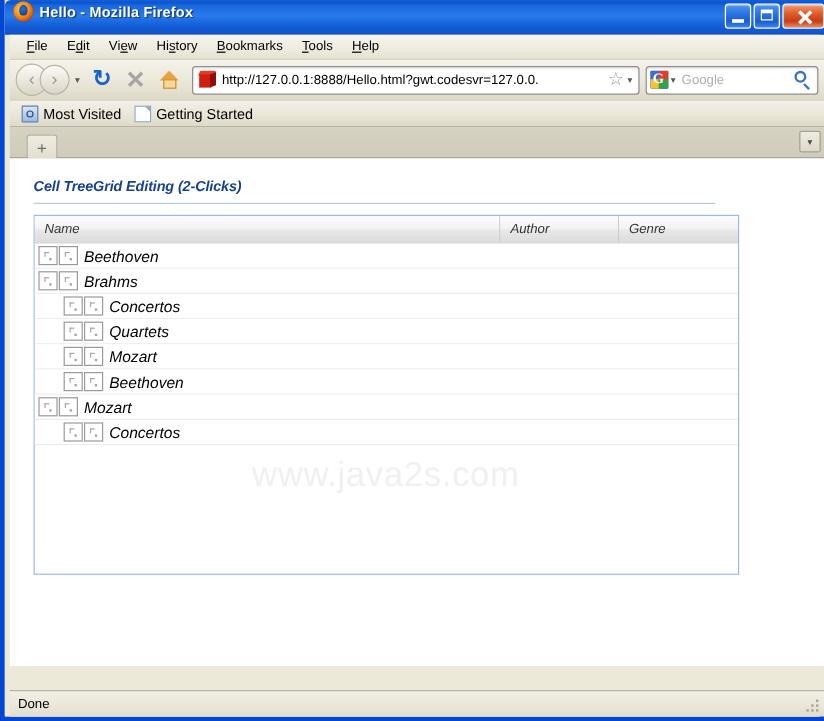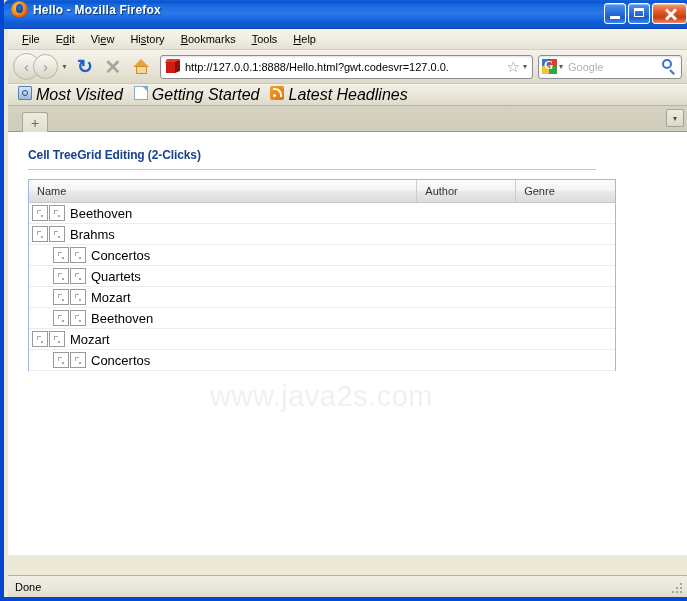--- a/index.html
+++ b/index.html
@@ -350,24 +350,23 @@
     padding-left: 8px;
     box-sizing: border-box;
     border-bottom: 1px solid #b9b4a0;
     gap: 4px;
   }
   .bm {
     display: flex;
     align-items: flex-start;
     gap: 4px;
     padding: 1px 5px 1px 2px;
-    font-size: 16px;
+    font-size: 12px;
     color: #000;
     white-space: nowrap;
-    font-style: italic;
   }
   .bm-ic { width: 14px; height: 14px; position: relative; flex: 0 0 auto; }
   .ic-mostvisited {
     background: linear-gradient(to bottom, #d9e6f7, #9dbbe2);
     border: 1px solid #5a7fae;
     box-sizing: border-box;
     border-radius: 1px;
   }
   .ic-mostvisited::after {
     content: "";
@@ -468,39 +467,40 @@
     border: 1px solid #a6a295;
     border-radius: 2px;
     box-sizing: border-box;
     display: flex; align-items: center; justify-content: center;
     color: #4a4a44;
     font-size: 8px;
   }
   .content-wrap {
     position: relative;
     padding: 16px 0 16px 20px;
+    font-style: italic;
   }
   .panel-title {
     font-size: 12px;
     font-weight: bold;
     color: #15428b;
     font-family: "Liberation Sans", sans-serif;
     letter-spacing: -.1px;
     margin: 0 0 7px 0;
   }
   .title-rule {
     width: 568px;
     height: 1px;
     background: #b7cbe4;
     margin-bottom: 9px;
   }
   .grid {
     position: relative;
     width: 588px;
-    height: 192px;
+    height: 300px;
     border: 1px solid #99bbe8;
     background: #fff;
     box-sizing: border-box;
   }
   .grid-header {
     display: flex;
     height: 23px;
     background: linear-gradient(to bottom, #fbfbfb 0%, #f2f2f2 48%, #e6e6e6 52%, #dedede 100%);
     border-bottom: 1px solid #c6c6c6;
     box-sizing: border-box;
@@ -696,24 +696,20 @@
 
       <div class="bookmarks">
         <div class="bm">
           <span class="bm-ic ic-mostvisited"></span>
           <span>Most Visited</span>
         </div>
         <div class="bm">
           <span class="bm-ic ic-page"></span>
           <span>Getting Started</span>
         </div>
-        <div class="bm">
-          <span class="bm-ic ic-rss"></span>
-          <span>Latest Headlines</span>
-        </div>
       </div>
 
       <div class="tabstrip">
         <div class="newtab">
           <span>+</span>
         </div>
         <div class="tabstrip-right">
           <span>▾</span>
         </div>
       </div>

